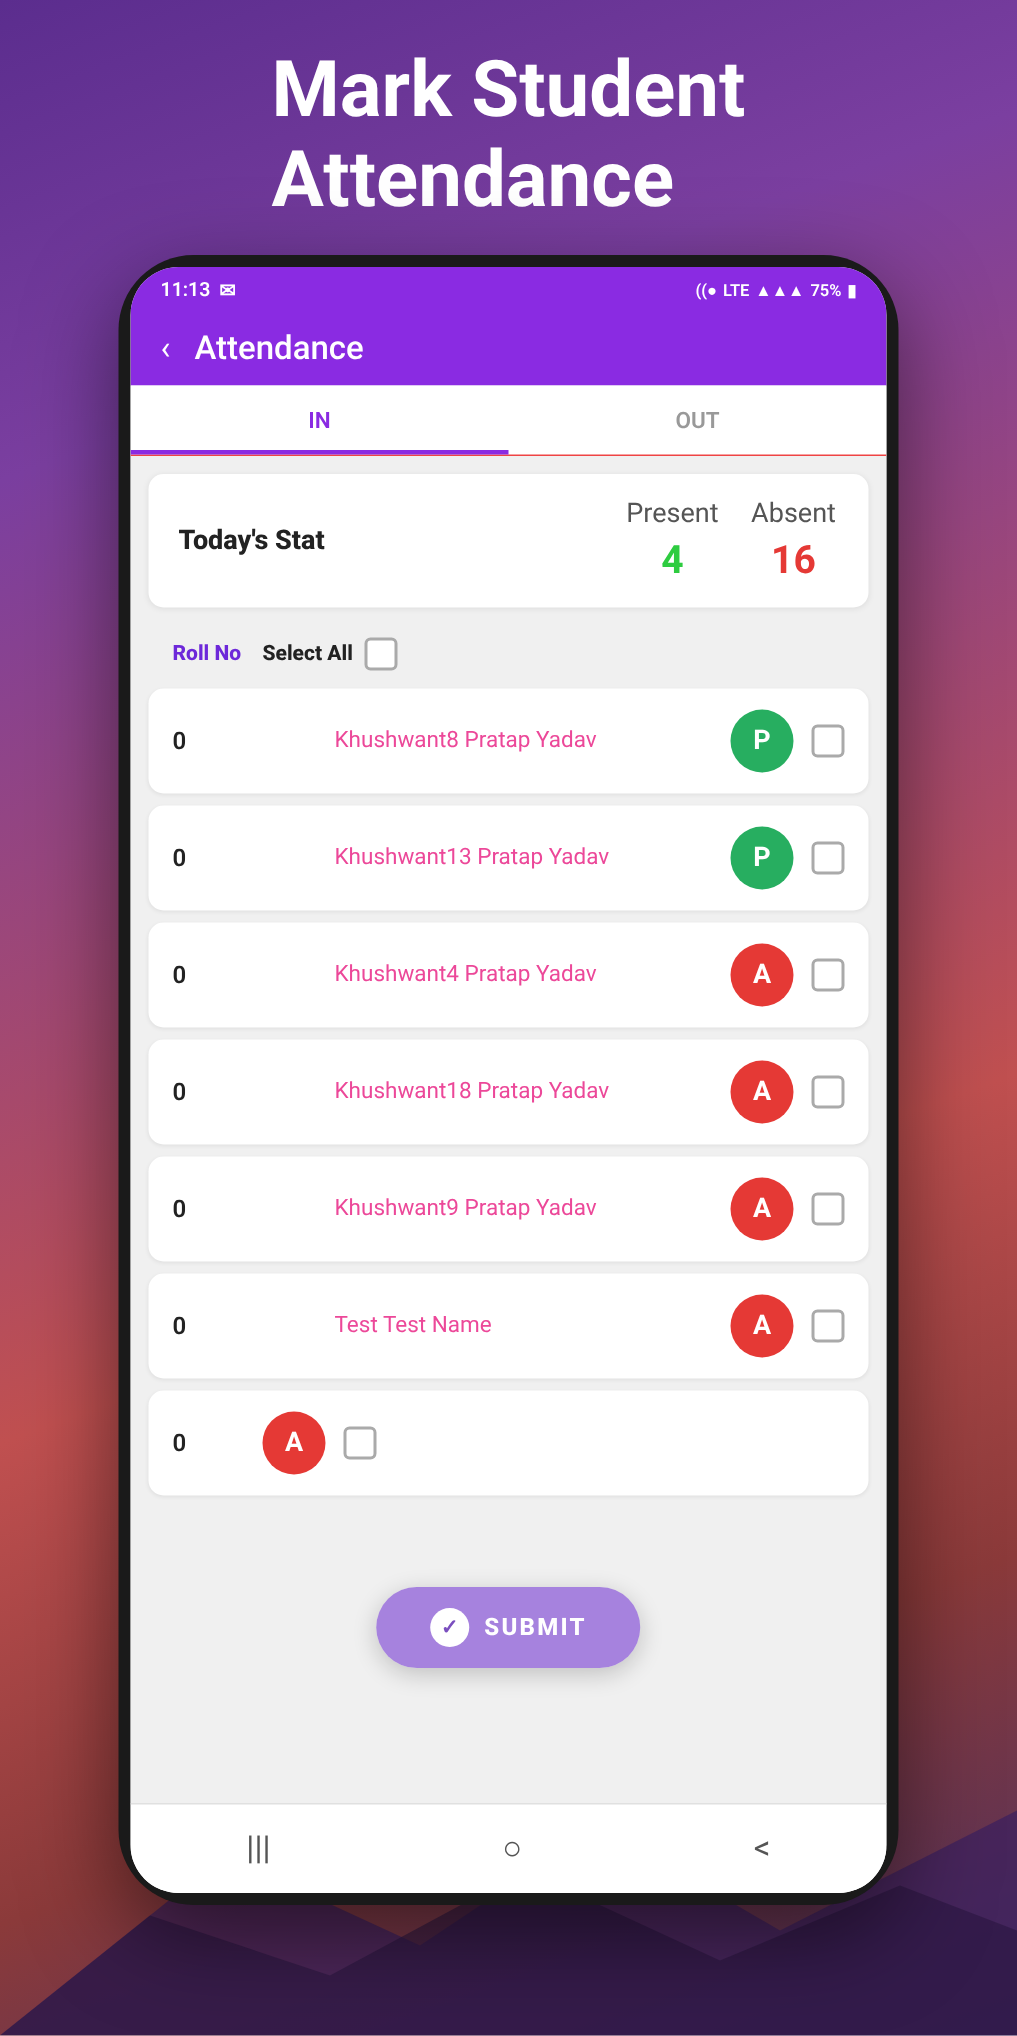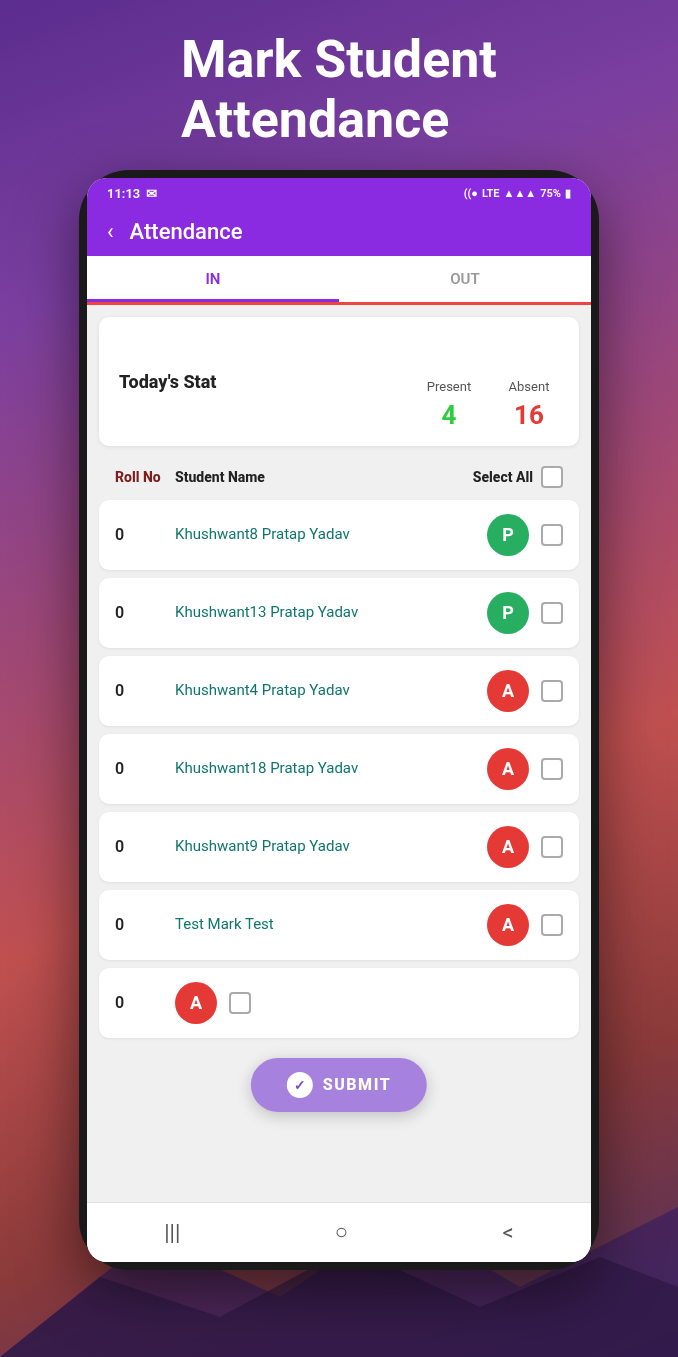--- a/index.html
+++ b/index.html
@@ -28,21 +28,21 @@
       background: #1a1a1a;
       border-radius: 50px;
       padding: 8px;
       position: relative;
       box-shadow: 0 20px 60px rgba(0,0,0,0.5);
     }
     .phone-screen {
       width: 100%;
       height: 100%;
       background: #f5f5f5;
-      border-radius: 20px;
+      border-radius: 32px;
       overflow: hidden;
       display: flex;
       flex-direction: column;
     }
     
     .status-bar {
       background: #8a2be2;
       display: flex;
       justify-content: space-between;
       align-items: center;
@@ -69,21 +69,21 @@
     }
     .app-bar-title {
       font-size: 22px;
       font-weight: 500;
       color: white;
     }
     
     .tabs {
       background: white;
       display: flex;
-      border-bottom: 3px solid #ef4444;
+      border-bottom: 1px solid #ef4444;
     }
     .tab {
       flex: 1;
       text-align: center;
       padding: 14px 0;
       font-size: 15px;
       font-weight: 600;
       color: #999;
       cursor: pointer;
       position: relative;
@@ -125,35 +125,34 @@
     }
     .stats-cols {
       display: flex;
       gap: 20px;
     }
     .stat-col {
       text-align: center;
       min-width: 60px;
     }
     .stat-col-header {
-      font-size: 13px;
+      font-size: 18px;
       color: #555;
       margin-bottom: 6px;
-      margin-top: 46px;
     }
     .stat-value-green { font-size: 26px; font-weight: 700; color: #2ecc40; }
     .stat-value-red { font-size: 26px; font-weight: 700; color: #e53935; }
     
     .table-header {
       display: flex;
       align-items: center;
       padding: 8px 16px 12px;
       background: #f0f0f0;
     }
-    .th-roll { font-size: 14px; font-weight: 800; color: #7f1d1d; width: 60px; }
+    .th-roll { font-size: 14px; font-weight: 800; color: #6d28d9; width: 60px; }
     .th-name { font-size: 14px; font-weight: 800; color: #222; flex: 1; }
     .th-select { font-size: 14px; font-weight: 800; color: #222; display: flex; align-items: center; gap: 8px; }
     .checkbox-outer {
       width: 22px;
       height: 22px;
       border: 2px solid #aaa;
       border-radius: 4px;
       background: white;
       display: inline-block;
     }
@@ -161,21 +160,21 @@
     .student-row {
       background: white;
       border-radius: 10px;
       display: flex;
       align-items: center;
       padding: 14px 16px;
       margin-bottom: 8px;
       box-shadow: 0 1px 3px rgba(0,0,0,0.07);
     }
     .roll-no { font-size: 16px; font-weight: 600; color: #222; width: 60px; }
-    .student-name { font-size: 15px; color: #0f766e; flex: 1; line-height: 1.35; }
+    .student-name { font-size: 15px; color: #ec4899; flex: 1; line-height: 1.35; margin-left: 48px; }
     .status-badge {
       width: 42px;
       height: 42px;
       border-radius: 50%;
       display: flex;
       align-items: center;
       justify-content: center;
       font-size: 18px;
       font-weight: 700;
       color: white;
@@ -302,21 +301,20 @@
           </div>
           <div class="stat-col">
             <div class="stat-col-header">Absent</div>
             <div class="stat-value-red">16</div>
           </div>
         </div>
       </div>
 
       <div class="table-header">
         <span class="th-roll">Roll No</span>
-        <span class="th-name">Student Name</span>
         <span class="th-select">
           <span>Select All</span>
           <span class="checkbox-outer"></span>
         </span>
       </div>
 
       <div id="student-list">
           <div class="student-row">
       <span class="roll-no">0</span>
       <span class="student-name">Khushwant8 Pratap Yadav</span>
@@ -342,21 +340,21 @@
       <span class="row-checkbox"></span>
     </div>
           <div class="student-row">
       <span class="roll-no">0</span>
       <span class="student-name">Khushwant9 Pratap Yadav</span>
       <div class="status-badge badge-red">A</div>
       <span class="row-checkbox"></span>
     </div>
           <div class="student-row">
       <span class="roll-no">0</span>
-      <span class="student-name">Test  Mark Test</span>
+      <span class="student-name">Test  Test Name</span>
       <div class="status-badge badge-red">A</div>
       <span class="row-checkbox"></span>
     </div>
           <div class="student-row">
       <span class="roll-no">0</span>
       <div class="status-badge badge-red">A</div>
       <span class="row-checkbox"></span>
     </div>
         </div>
 

